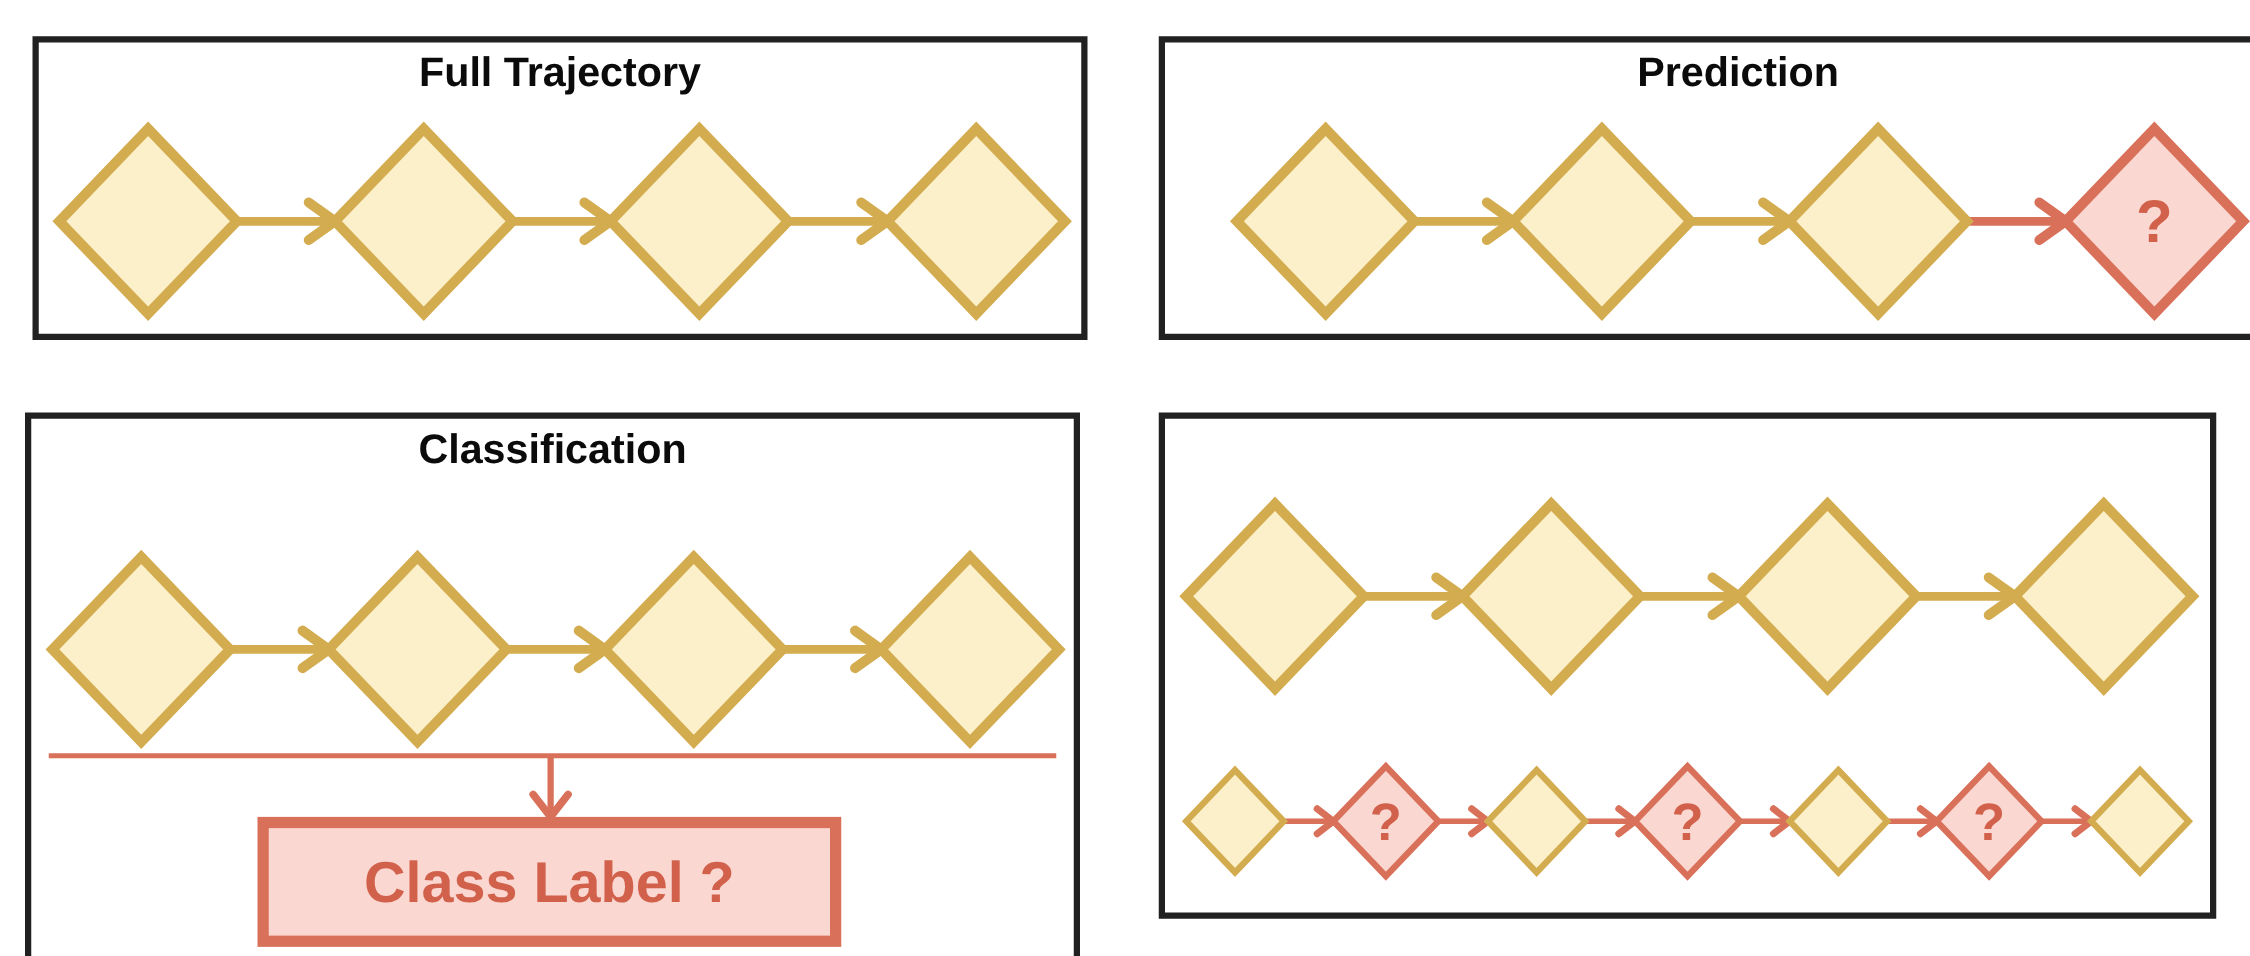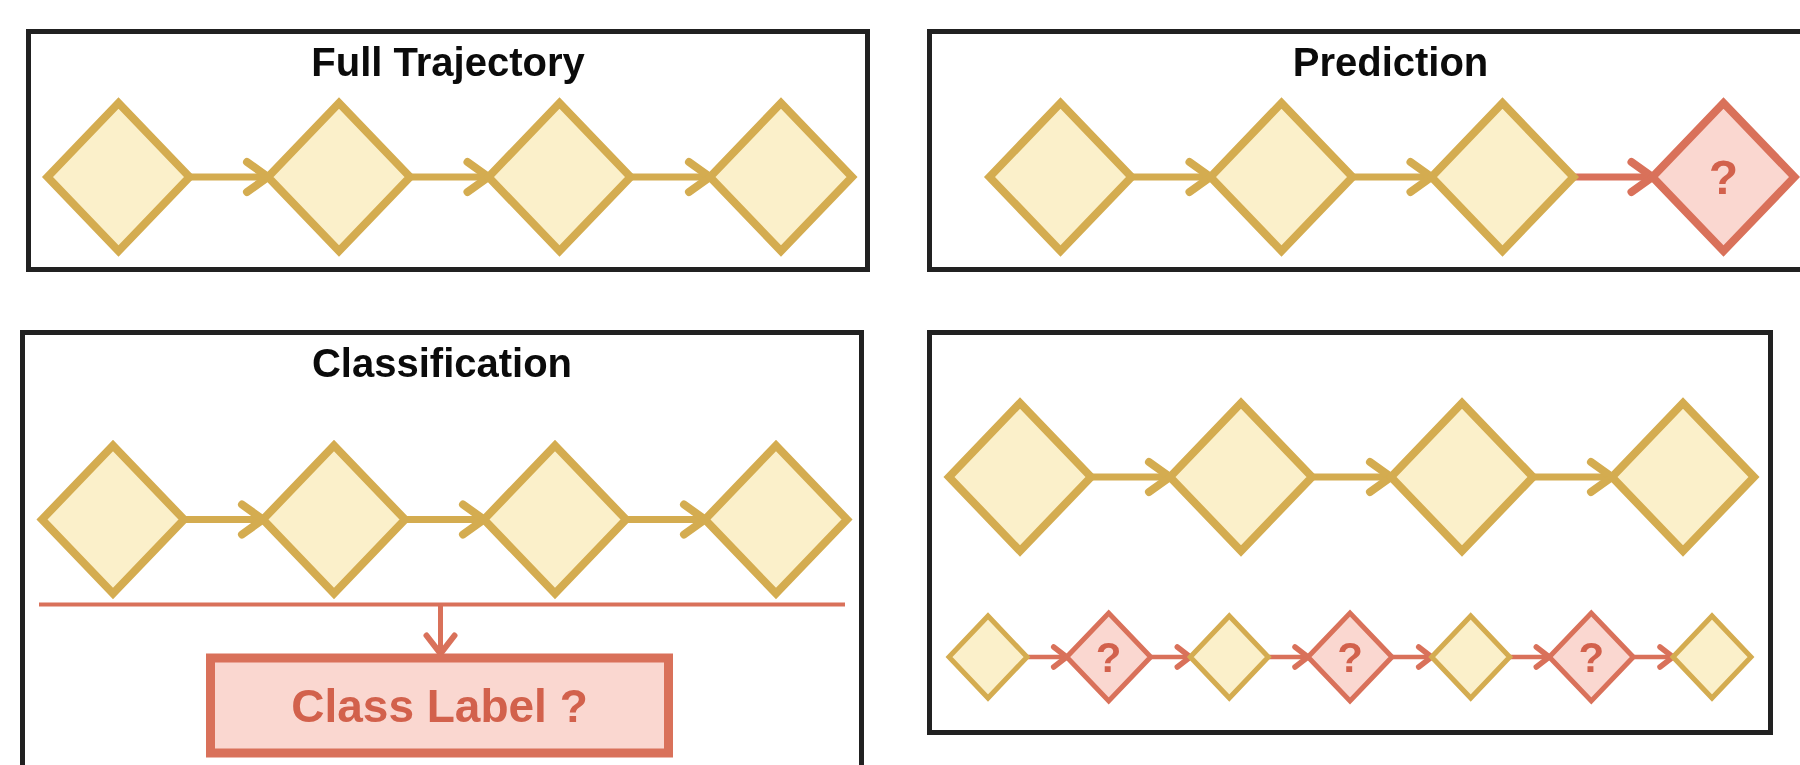--- a/index.html
+++ b/index.html
@@ -17,21 +17,21 @@
     border:5px solid #212121;
   }
   .panel-title{
     position:absolute;
     left:0;right:0;top:0;
     margin:0;
     padding-top:6px;
     text-align:center;
     font-family:"Liberation Sans",sans-serif;
     font-weight:700;
-    font-size:40px;
+    font-size:33px;
     line-height:1.12;
     letter-spacing:0px;
     color:#0b0b0b;
     z-index:2;
   }
   .diagram{
     position:absolute;
     left:0;top:0;
     width:100%;height:100%;
     display:block;

